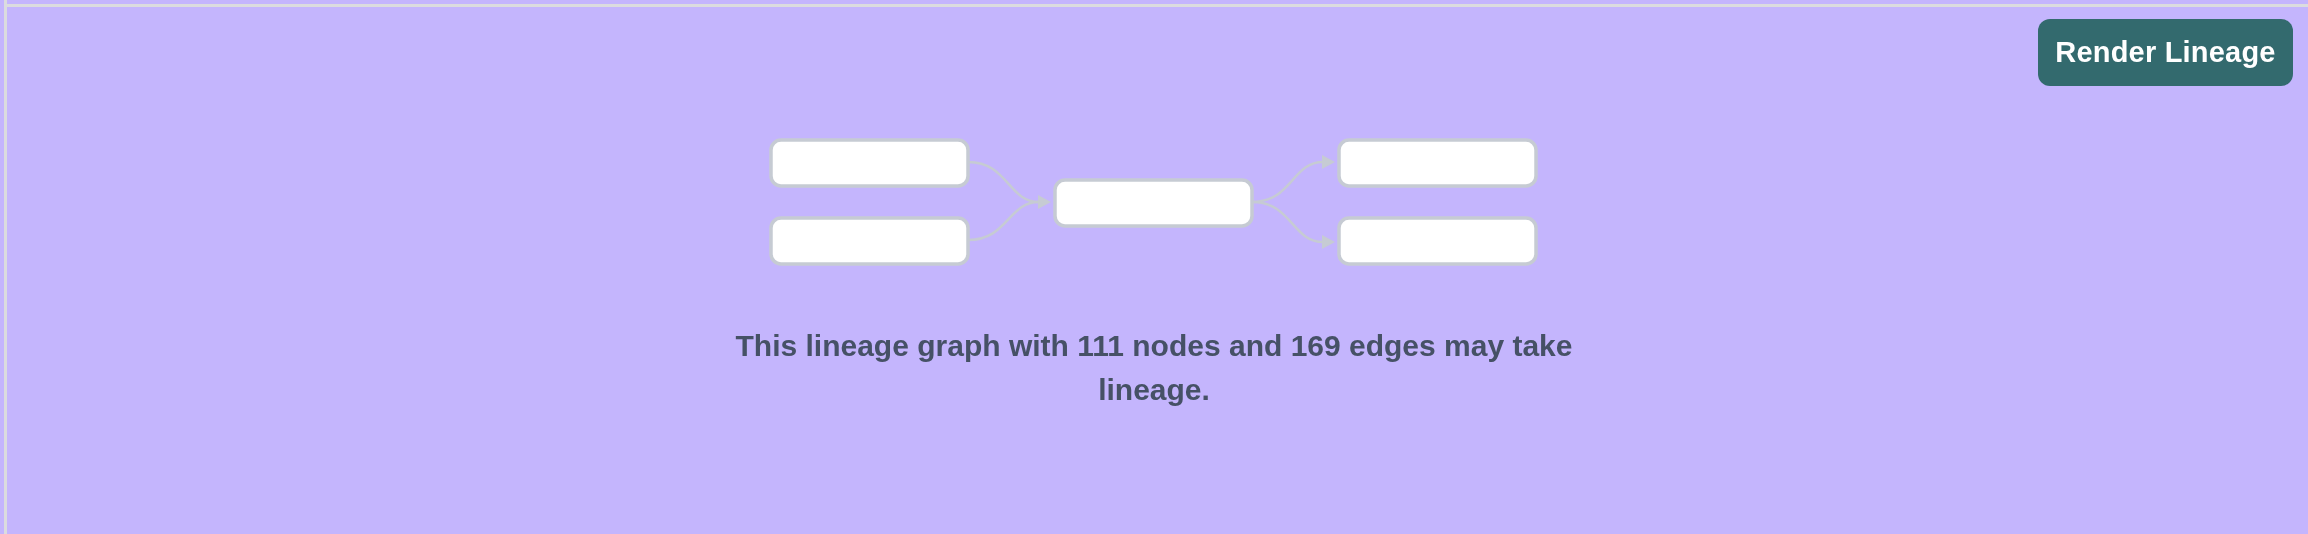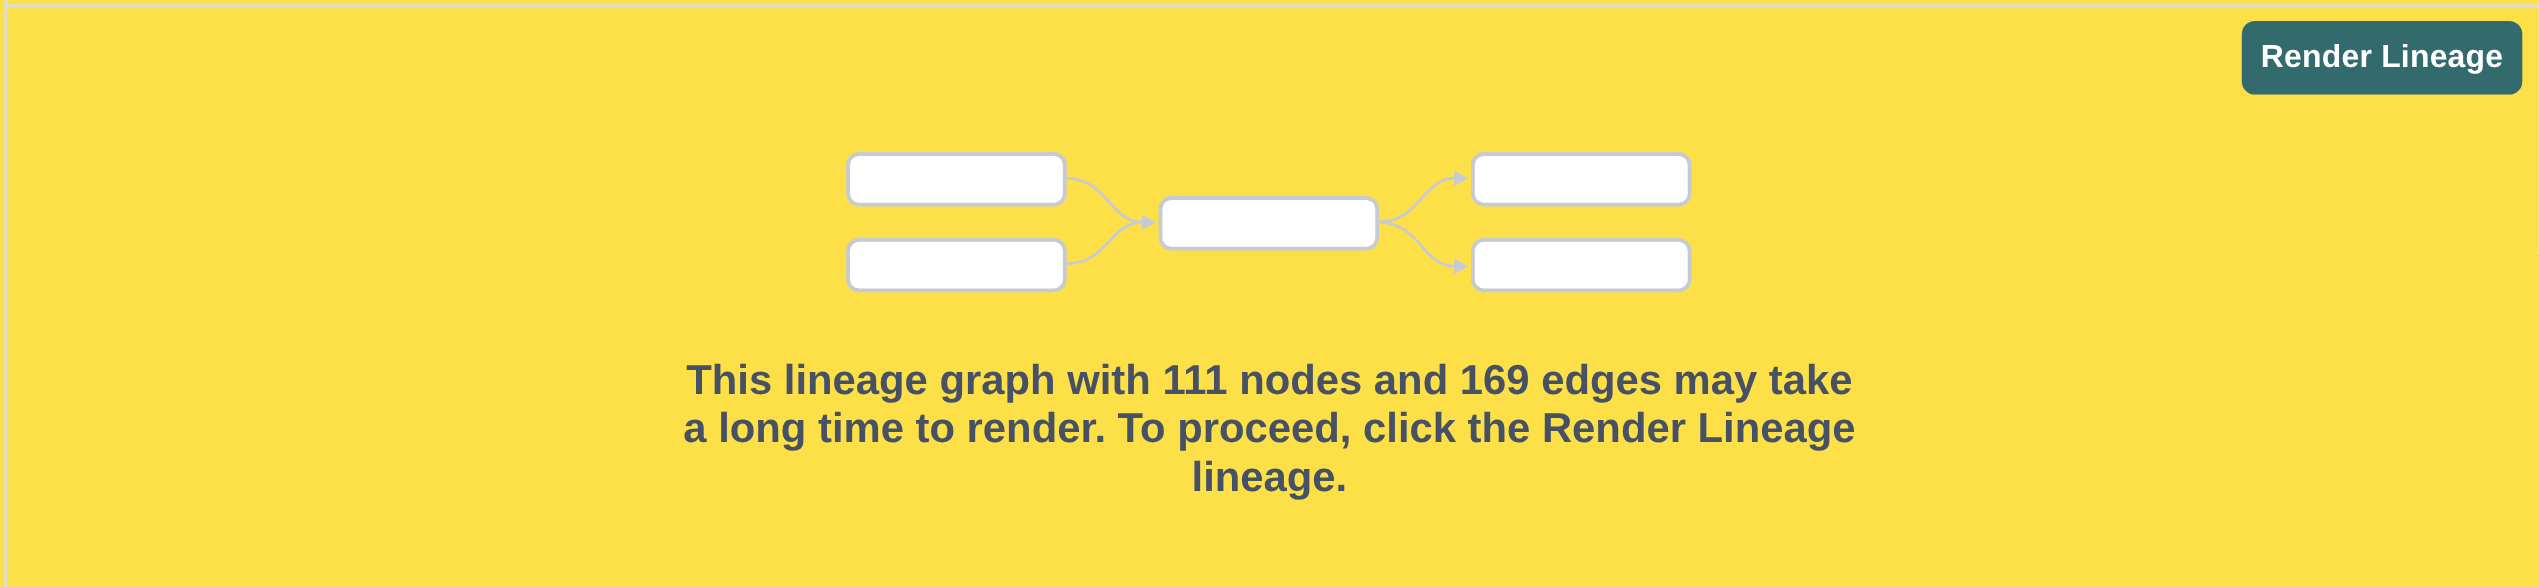--- a/index.html
+++ b/index.html
@@ -5,37 +5,37 @@
   :root{
     --accent-teal:#336A6E;
     --button-text:#FFFFFF;
     --placeholder-gray:#C6CBD3;
     --message-text:#465166;
     --divider-gray:#DBDCDF;
   }
   *{margin:0;padding:0;box-sizing:border-box;}
   html,body{width:2308px;height:534px;background:#FFFFFF;overflow:hidden;
     font-family:"Liberation Sans",sans-serif;}
-  .panel{position:absolute;inset:0;background:#fde047;}
+  .panel{position:absolute;inset:0;background:#c4b5fd;}
   .border-left{position:absolute;left:4px;top:0;width:3px;height:534px;
     background:var(--divider-gray);}
   .border-top{position:absolute;left:7px;top:4px;right:0;height:3px;
     background:var(--divider-gray);}
   .render-btn{position:absolute;top:19px;right:15px;width:255px;height:67px;
     background:var(--accent-teal);color:var(--button-text);
     border:none;border-radius:12px;font-family:"Liberation Sans",sans-serif;
     font-size:29px;font-weight:700;letter-spacing:0.2px;
     display:flex;align-items:center;justify-content:center;cursor:pointer;}
   .graphic{position:absolute;top:136px;left:50%;margin-left:-387px;
     width:774px;height:142px;}
   .ph-node{fill:#FFFFFF;stroke:var(--placeholder-gray);stroke-width:3.5;}
   .ph-edge{fill:none;stroke:var(--placeholder-gray);stroke-width:2.5;}
   .ph-arrowhead{fill:var(--placeholder-gray);stroke:none;}
   .message{position:absolute;top:324px;left:0;width:100%;
-    text-align:center;font-size:38px;line-height:44px;font-weight:700;
+    text-align:center;font-size:30px;line-height:44px;font-weight:700;
     color:var(--message-text);}
   .message span{display:block;}
 </style>
 </head>
 <body>
 
 <div class="panel">
 
   <div class="border-left"></div>
   <div class="border-top"></div>
@@ -57,17 +57,16 @@
     <polygon class="ph-arrowhead" points="267,55 280,62 267,69"></polygon>
 
     <path class="ph-edge" d="M 481 62 C 521 62 521 22 552 22"></path>
     <polygon class="ph-arrowhead" points="551,15 564,22 551,29"></polygon>
     <path class="ph-edge" d="M 481 62 C 521 62 521 102 552 102"></path>
     <polygon class="ph-arrowhead" points="551,95 564,102 551,109"></polygon>
   </svg>
 
   <div class="message">
     <span>This lineage graph with 111 nodes and 169 edges may take</span>
-    <span>a long time to render. To proceed, click the Render Lineage</span>
     <span>lineage.</span>
   </div>
 
 </div>
 
 </body></html>

